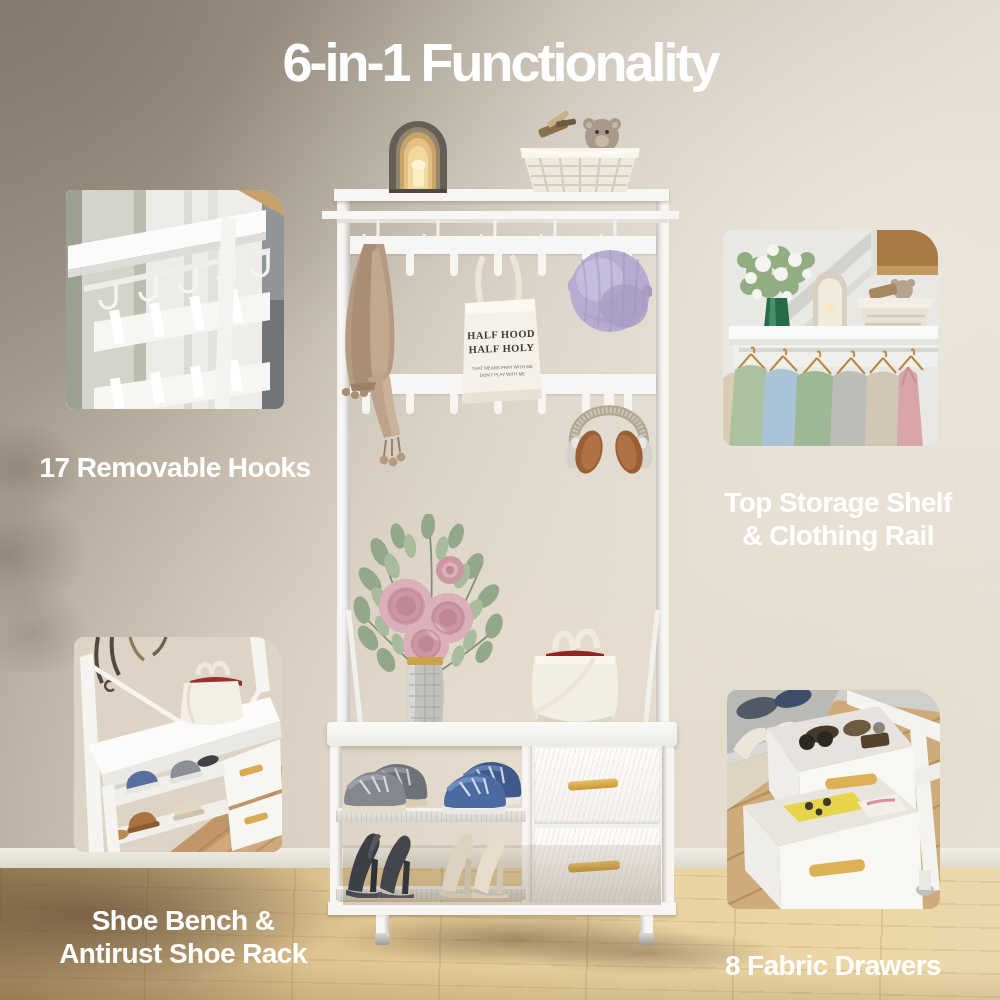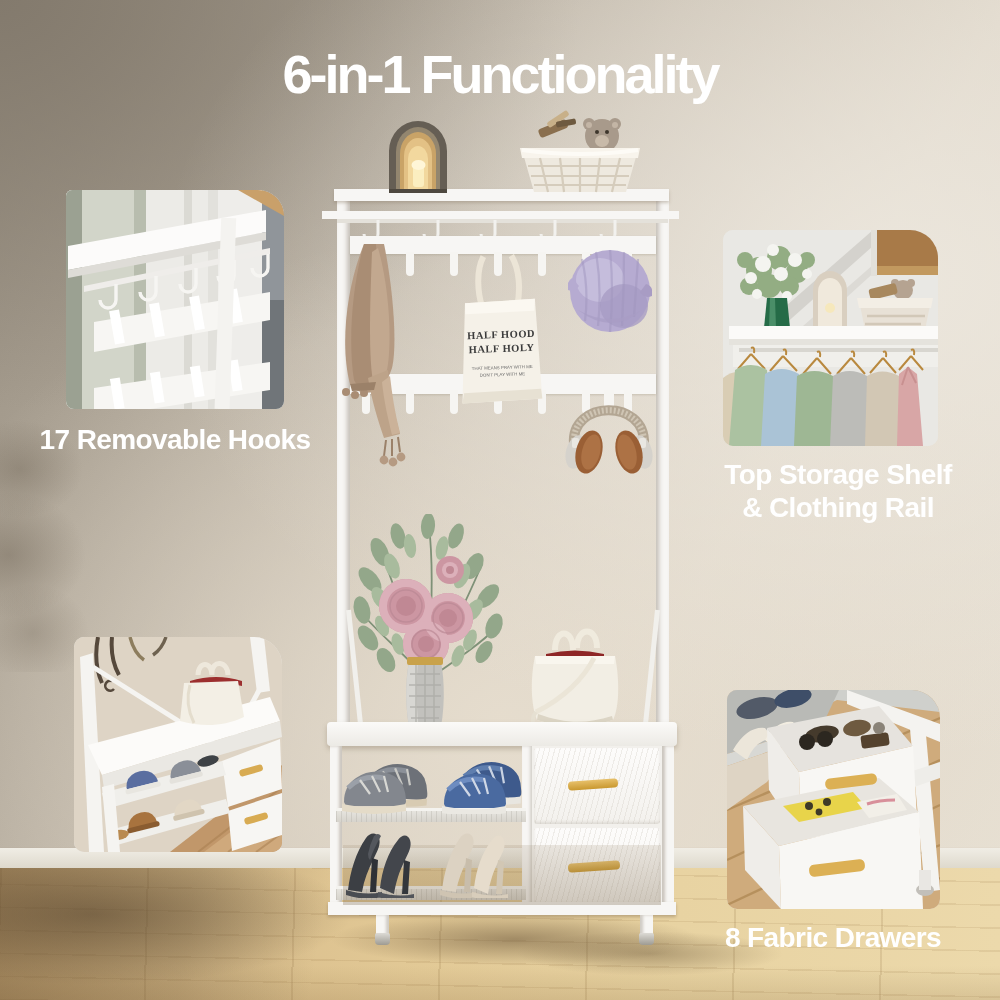--- a/index.html
+++ b/index.html
@@ -28,23 +28,23 @@
   .stairshadow{position:absolute;left:0;top:412px;width:110px;height:260px;
     background:
       radial-gradient(90px 70px at 18% 22%, rgba(110,99,84,.4), rgba(110,99,84,0) 70%),
       radial-gradient(110px 90px at 8% 55%, rgba(110,99,84,.45), rgba(110,99,84,0) 70%),
       radial-gradient(80px 70px at 30% 85%, rgba(110,99,84,.3), rgba(110,99,84,0) 70%);}
   .floorshadow2{position:absolute;left:290px;top:896px;width:500px;height:96px;
     background:
       radial-gradient(250px 36px at 45% 45%, rgba(95,74,48,.5), rgba(95,74,48,0) 74%),
       radial-gradient(180px 30px at 72% 60%, rgba(100,80,52,.42), rgba(100,80,52,0) 74%);}
   
-  .title{position:absolute;left:0;top:43px;width:1000px;text-align:center;color:#fff;
+  .title{position:absolute;left:0;top:31px;width:1000px;text-align:center;color:#fff;
     font-size:54px;font-weight:bold;letter-spacing:-3px;}
-  .cap{position:absolute;color:#fff;font-weight:bold;font-size:28px;letter-spacing:-0.6px;text-align:center;line-height:33px;}
+  .cap{position:absolute;color:#fff;font-weight:bold;font-size:28px;letter-spacing:-0.6px;text-align:center;line-height:33px;margin-top:28px;}
   
   .inset{position:absolute;overflow:hidden;background:#e8e6e1;}
   
   .w{background:#f7f6f4;}
 </style>
 </head>
 <body>
 <div class="stage">
   <div class="baseboard"></div>
   <div class="floor"></div>
@@ -518,20 +518,21 @@
         </g>
       <g transform="rotate(-14 116 174)">
           <path d="M100 174 q2 -9 11 -11 q9 -2 14 4 q3 4 3 9 l-28 0 z" fill="#e2d7c5"></path>
           <rect x="98" y="175" width="32" height="5" rx="2" fill="#cfc3ae"></rect>
         </g>
       <ellipse cx="44" cy="198" rx="11" ry="5" fill="#b98a50" transform="rotate(-10 44 198)"></ellipse>
 
       <polygon points="28,150 40,147 46,215 34,215" fill="#f5f4f1"></polygon>
     </svg>
   </div>
+  <div class="cap" style="left:30px;top:876px;width:306px;">Shoe Bench &amp;<br>Antirust Shoe Rack</div>
 
   <div class="inset" style="left:727px;top:690px;width:213px;height:219px;border-radius:10px 28px 10px 10px;">
     <svg width="213" height="219" viewBox="0 0 213 219">
       <rect width="213" height="219" fill="#cfab7c"></rect>
       <g stroke="#b08a56" stroke-width="2.4" opacity=".8">
         <path d="M0 120 L213 28 M0 170 L213 70 M0 215 L213 115 M60 219 L213 155 M140 219 L213 188"></path>
       </g>
       <polygon points="0,0 213,0 213,22 110,10 0,64" fill="#cfd0cc"></polygon>
 
       <polygon points="0,0 112,0 96,34 0,64" fill="#b9bab6"></polygon>

